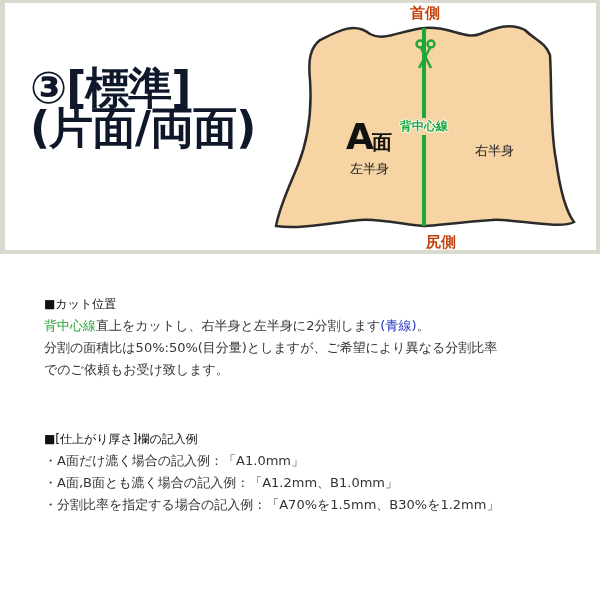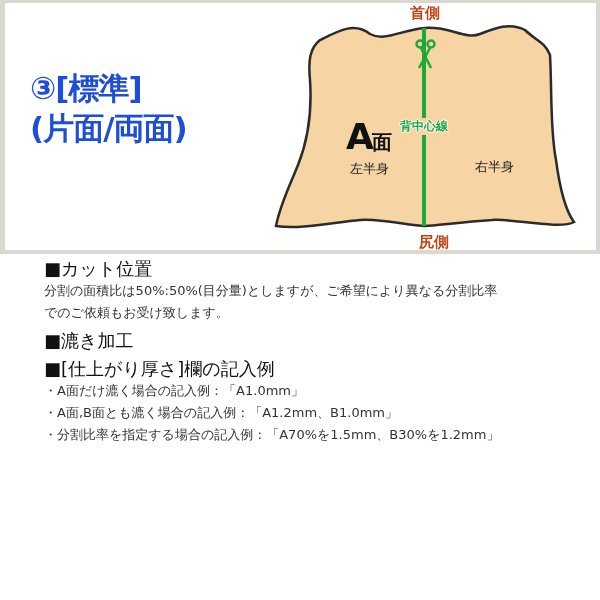--- a/index.html
+++ b/index.html
@@ -2,34 +2,34 @@
 <html><head>
 <meta charset="utf-8">
 <style>
   html, body { margin:0; padding:0; background:#ffffff; }
   body { width:600px; height:600px; position:relative; overflow:hidden;
          font-family:"DejaVu Sans", "Liberation Sans", sans-serif; }
   .panel { position:absolute; left:0; top:0; width:600px; height:254px;
            background:#d9d9d0; }
   .panel-inner { position:absolute; left:5px; top:3px; width:591px; height:247px;
                  background:#ffffff; }
-  .title { position:absolute; left:30px; top:68px; color:#1d4ed8;
-           font-weight:bold; font-size:31px; line-height:40px; letter-spacing:-1px; }
+  .title { position:absolute; left:30px; top:68px; color:#0f172a;
+           font-weight:bold; font-size:44px; line-height:40px; letter-spacing:-1px; }
   .title div { white-space:nowrap; }
   .diagram { position:absolute; left:260px; top:0; width:340px; height:260px; }
   .lbl { position:absolute; font-weight:bold; font-size:15px; color:#c2410c; white-space:nowrap; }
   .face { position:absolute; font-weight:bold; color:#111; white-space:nowrap; }
   .face .big { font-size:36px; letter-spacing:-2px; }
   .face .small { font-size:20px; }
   .half { position:absolute; font-size:13px; color:#222; white-space:nowrap; }
   .center-lbl { position:absolute; left:140px; top:118px; font-size:12px; font-weight:bold;
                 color:#1ea83c; background:#f7d4a4;
                 text-shadow: 1px 0 #fff, -1px 0 #fff, 0 1px #fff, 0 -1px #fff; white-space:nowrap; }
   .content { position:absolute; left:44px; top:258px; width:540px; color:#333; font-size:13px; }
-  .sec-title { font-size:18px; color:#111; line-height:22px; }
+  .sec-title { font-size:12px; color:#111; line-height:22px;margin-top:35px; }
   .line { line-height:22px; white-space:nowrap; }
   .green { color:#2aa43c; }
   .blue { color:#1f34c4; }
   .gap { height:6px; }
 </style>
 </head>
 <body>
 
 <div class="panel">
   <div class="panel-inner"></div>
@@ -47,38 +47,40 @@
       <line x1="164" y1="28" x2="164" y2="226" stroke="#1ea83c" stroke-width="4"></line>
       <g stroke="#1ea83c" stroke-width="2.5" fill="none">
         <circle cx="160" cy="44" r="3.5"></circle>
         <circle cx="171" cy="44" r="3.5"></circle>
         <line x1="161" y1="48" x2="171" y2="68"></line>
         <line x1="170" y1="48" x2="159" y2="68"></line>
       </g>
     </svg>
 
     <div class="lbl" style="left:150px;top:4px;">首側</div>
-    <div class="lbl" style="left:159px;top:233px;">尻側</div>
+    <div class="lbl" style="left:166px;top:233px;">尻側</div>
     <div class="center-lbl">背中心線</div>
 
     <div class="face" style="left:86px;top:116px;">
       <span class="big">A</span><span class="small">面</span>
     </div>
     <div class="half" style="left:90px;top:160px;">左半身</div>
 
-    <div class="half" style="left:215px;top:158px;">右半身</div>
+    <div class="half" style="left:215px;top:142px;">右半身</div>
   </div>
 </div>
 
 <div class="content">
   <div class="sec-title">■カット位置</div>
+  <div class="line">
+    <span class="green">背中心線</span><span>直上をカットし、右半身と左半身に2分割します</span><span class="blue">(青線)</span><span>。</span>
+  </div>
   <div class="line">分割の面積比は50%:50%(目分量)としますが、ご希望により異なる分割比率</div>
   <div class="line">でのご依頼もお受け致します。</div>
   <div class="gap"></div>
 
-  <div class="sec-title">■漉き加工</div>
   <div class="gap"></div>
 
   <div class="sec-title">■[仕上がり厚さ]欄の記入例</div>
   <div class="line">・A面だけ漉く場合の記入例：「A1.0mm」</div>
   <div class="line">・A面,B面とも漉く場合の記入例：「A1.2mm、B1.0mm」</div>
   <div class="line">・分割比率を指定する場合の記入例：「A70%を1.5mm、B30%を1.2mm」</div>
 </div>
 
 </body></html>

